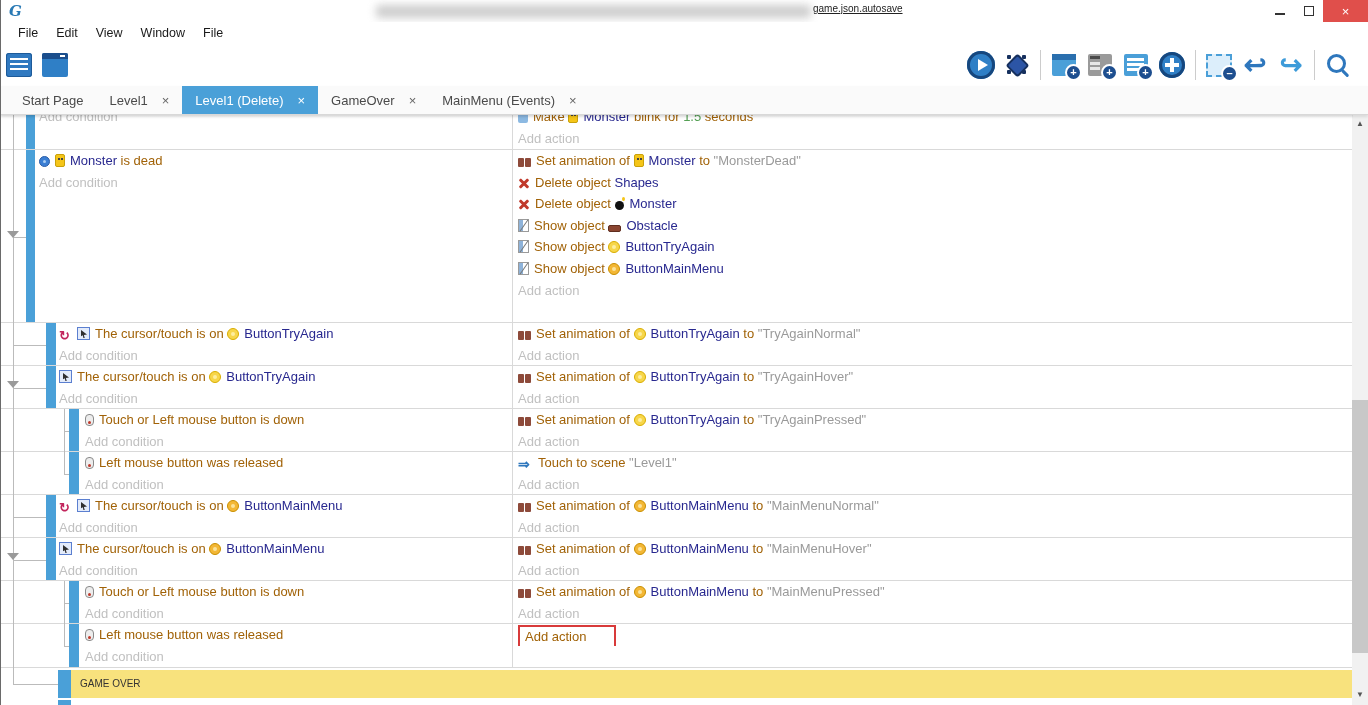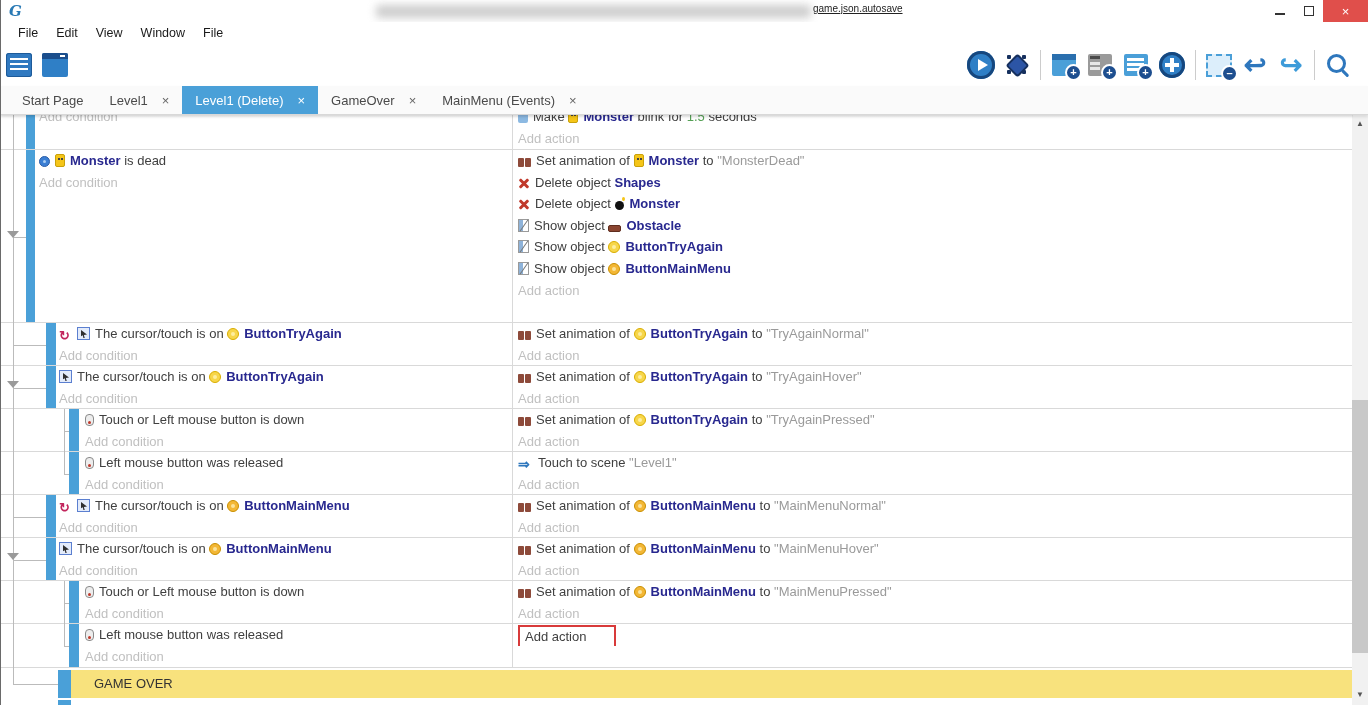--- a/index.html
+++ b/index.html
@@ -94,33 +94,33 @@
   
   .events{position:absolute;left:0;top:114px;width:1352px;height:592px;background:#fff;overflow:hidden;}
   .events::before{content:"";position:absolute;left:0;top:0;right:0;height:4px;
     background:linear-gradient(rgba(0,0,0,.10),rgba(0,0,0,0));z-index:4;pointer-events:none;}
   .event{position:relative;border-bottom:1px solid #d9d9d9;box-sizing:border-box;background:#fff;}
   .event.comment,.event.pbar{border-bottom:none;}
   .bar{position:absolute;top:0;bottom:0;background:#4aa0d8;}
   .cell{position:absolute;top:0;bottom:0;overflow:hidden;}
   .cell.act{left:511px;right:0;border-left:1px solid #d9d9d9;padding-left:5px;}
   .row{height:21.6px;line-height:21.6px;font-size:13px;white-space:nowrap;overflow:hidden;color:#202020;}
-  .t.text{color:#404040;}
+  .t.text{color:#a16207;}
   .t.placeholder{color:#c0c0c0;}
-  .t.object{color:#28288f;font-weight:bold;}
+  .t.object{color:#28288f;font-weight:normal;}
   .t.string{color:#9a9a9a;}
   .t.number{color:#55a055;}
   .hlbox{display:inline-block;border:2px solid #d83a3a;padding:0 28px 1px 5px;margin-top:1px;
     line-height:19px;color:#222;}
   .stub{position:absolute;height:1px;background:#bbb;}
   .guide{position:absolute;width:1px;background:#bbb;}
   .expander{position:absolute;width:0;height:0;border-left:6px solid transparent;
     border-right:6px solid transparent;border-top:7px solid #9a9a9a;}
   .comment-box{position:absolute;left:70px;right:0;top:2px;bottom:2px;background:#f8e27d;
-    font-size:13px;color:#333;line-height:28px;padding-left:23px;}
+    font-size:10px;color:#333;line-height:28px;padding-left:9px;}
 
   
   .ic{display:inline-block;position:relative;vertical-align:-2px;margin-right:5px;}
   .behavior-icon{width:11px;height:11px;border-radius:50%;background:#3b7fd4;border:1px solid #2a5da8;box-sizing:border-box;}
   .behavior-icon::after{content:"";position:absolute;left:3px;top:3px;right:3px;bottom:3px;background:#a9cdf2;border-radius:50%;}
   .monster-icon{width:10px;height:13px;background:#f5c518;border:1px solid #c9a10a;border-radius:2px;box-sizing:border-box;}
   .monster-icon::after{content:"";position:absolute;left:2px;top:3px;width:2px;height:2px;background:#444;box-shadow:3px 0 0 #444;}
   .loop-icon{width:13px;}
   .loop-icon::before{content:"↻";font-weight:bold;font-size:13px;color:#c2255c;}
   .cursor-icon{width:13px;height:13px;background:#e3ebfa;border:1px solid #5b7fd0;box-sizing:border-box;}

